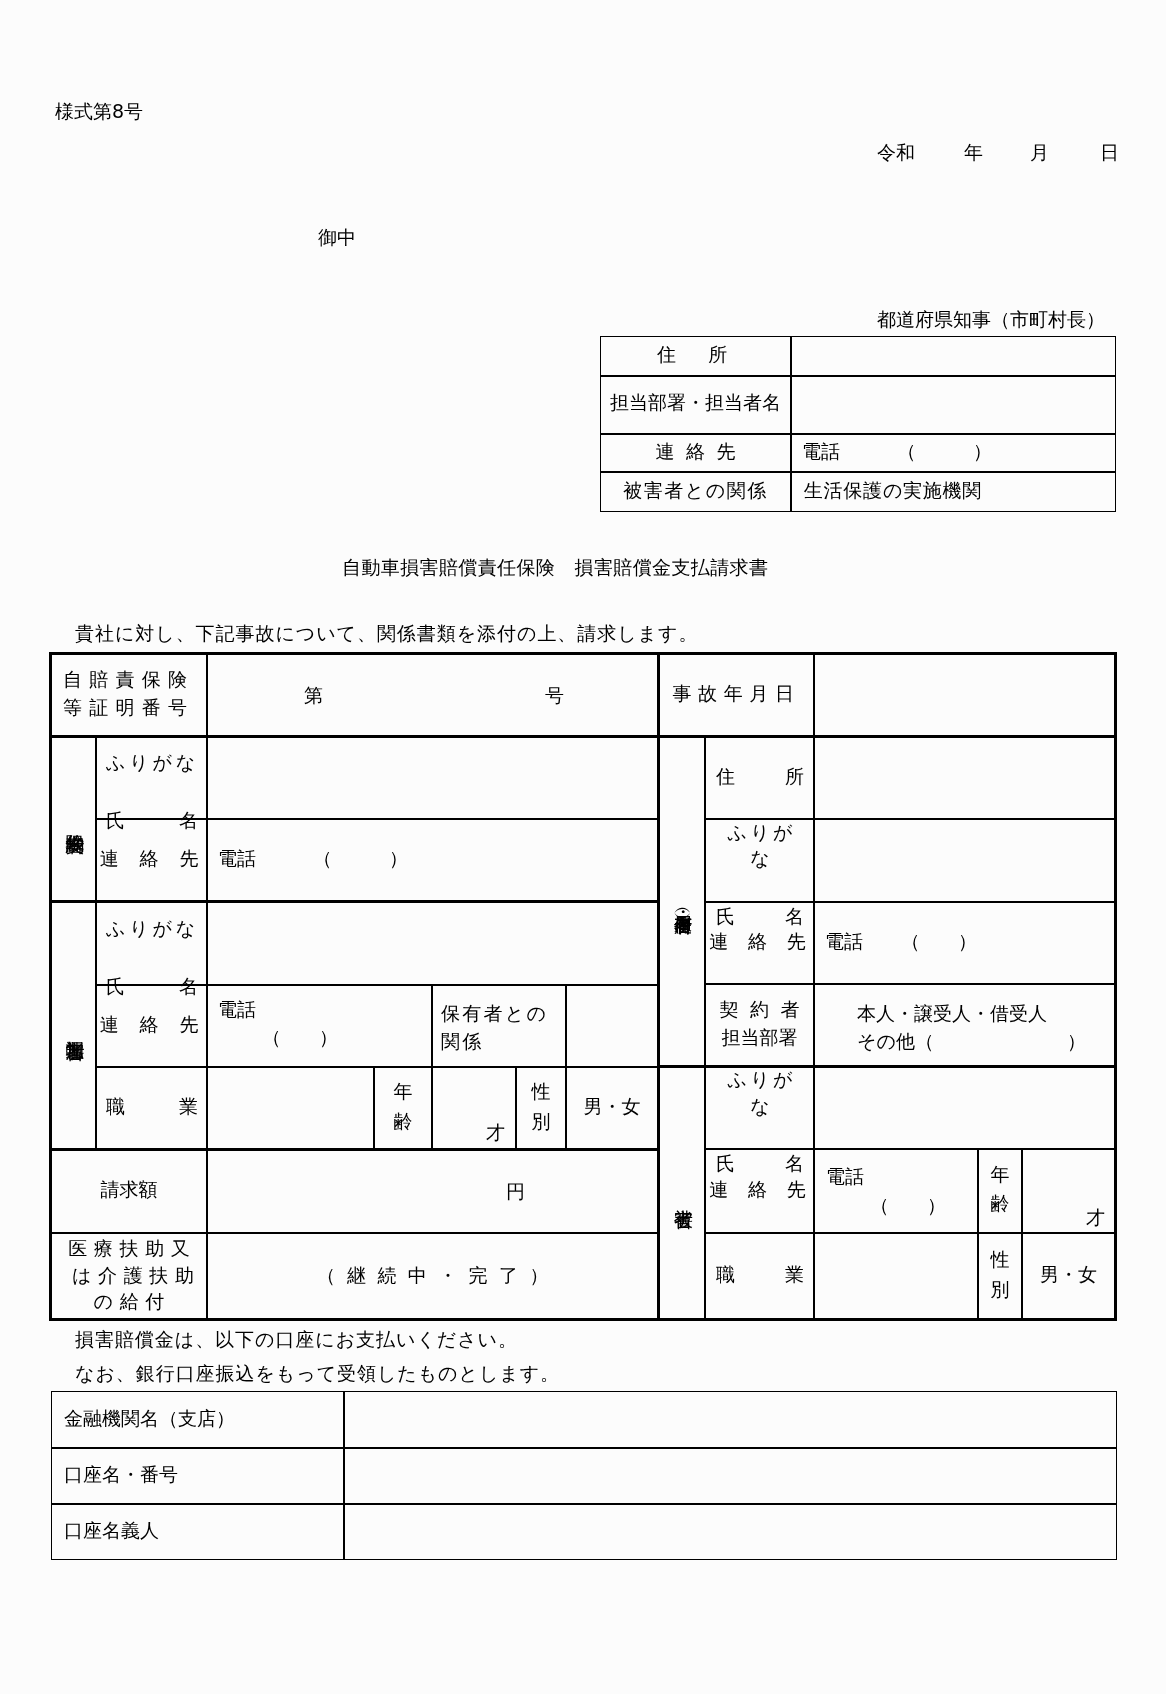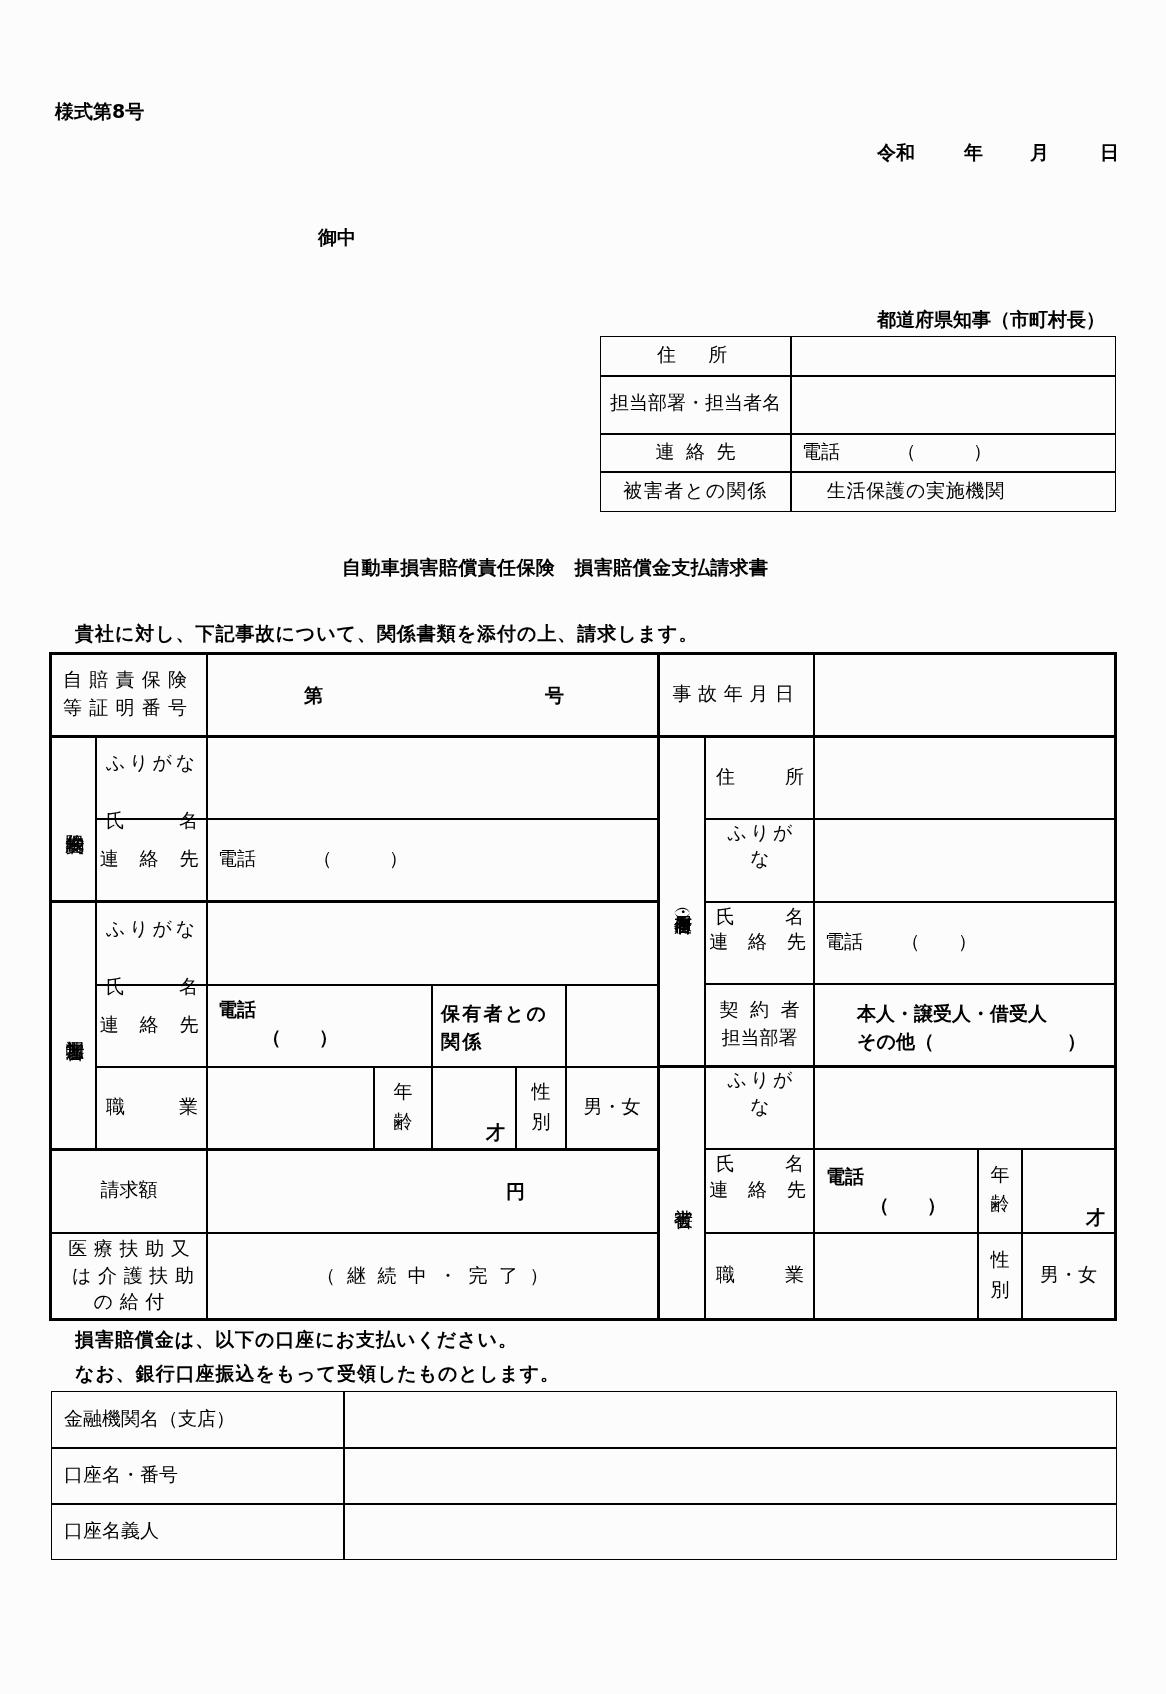--- a/index.html
+++ b/index.html
@@ -2,21 +2,21 @@
 <html><head>
   <meta charset="utf-8">
   <style>
     html, body { margin:0; padding:0; }
     body {
       width:1166px; height:1694px; position:relative; overflow:hidden;
       background:#fcfcfc; color:#000;
       font-family:"DejaVu Sans","Liberation Sans",sans-serif;
       font-size:19px;
     }
-    .abs { position:absolute; white-space:nowrap; line-height:1;font-weight:bold; }
+    .abs { position:absolute; white-space:nowrap; line-height:1; }
     .box { position:absolute; box-sizing:border-box; }
     .cell {
       position:absolute; box-sizing:border-box;
       display:flex; align-items:center; justify-content:center;
       text-align:center; line-height:1.4;font-family:Liberation Mono, monospace;
     }
     .hl { position:absolute; background:#000; }
     .vl { position:absolute; background:#000; }
     .lbl-spread { letter-spacing:0.35em; }
     .vert {
@@ -60,21 +60,21 @@
 <div class="cell lbl-spread" style="left:600px;top:336px;width:191px;height:40px;">住　所</div>
 <input class="fill" style="left: 796px; top: 340px; width: 314px; height: 32px;">
 
 <div class="cell" style="left:604px;top:376px;width:183px;height:58px;white-space:normal;line-height:1.35;">担当部署・担当者名</div>
 <input class="fill" style="left: 796px; top: 380px; width: 314px; height: 50px;">
 
 <div class="cell" style="left:600px;top:434px;width:191px;height:38px;">連 絡 先</div>
 <div class="cell" style="left:802px;top:434px;width:310px;height:38px;justify-content:flex-start;">電話　　　（　　　）</div>
 
 <div class="cell" style="left:600px;top:472px;width:191px;height:40px;letter-spacing:0.08em;">被害者との関係</div>
-<div class="cell" style="left:770px;top:472px;width:292px;height:40px;letter-spacing:0.04em;">生活保護の実施機関</div>
+<div class="cell" style="left:747px;top:472px;width:292px;height:40px;letter-spacing:0.04em;">生活保護の実施機関</div>
 
 <div class="abs" style="left:342px;top:558px;letter-spacing:0.02em;">自動車損害賠償責任保険　損害賠償金支払請求書</div>
 <div class="abs" style="left:75px;top:624px;letter-spacing:0.05em;">貴社に対し、下記事故について、関係書類を添付の上、請求します。</div>
 
 <div class="box" style="left:49px;top:652px;width:1068px;height:669px;border:3px solid #000;"></div>
 
 <div class="vl" style="left:657px;top:652px;width:3px;height:669px;"></div>
 
 <div class="vl" style="left:206px;top:652px;width:1.5px;height:669px;"></div>
 <div class="vl" style="left:95px;top:737px;width:1.5px;height:414px;"></div>

